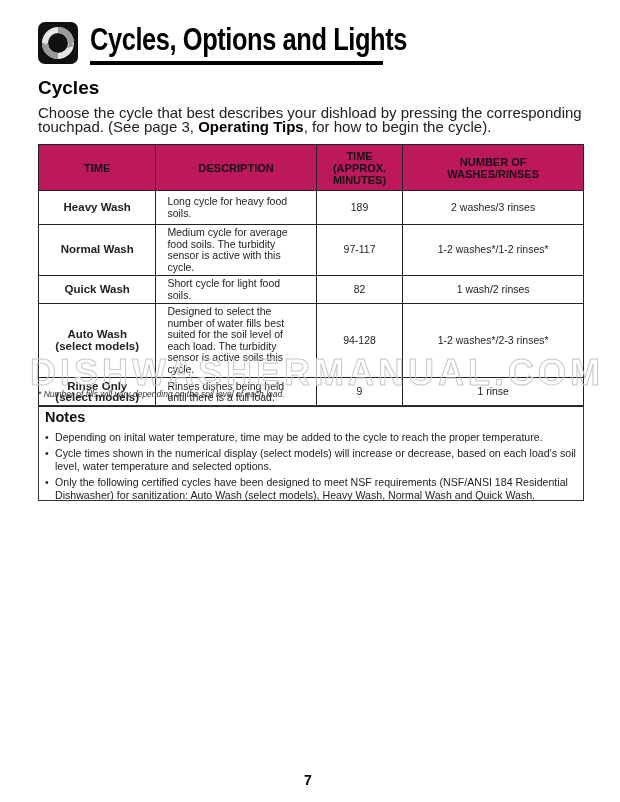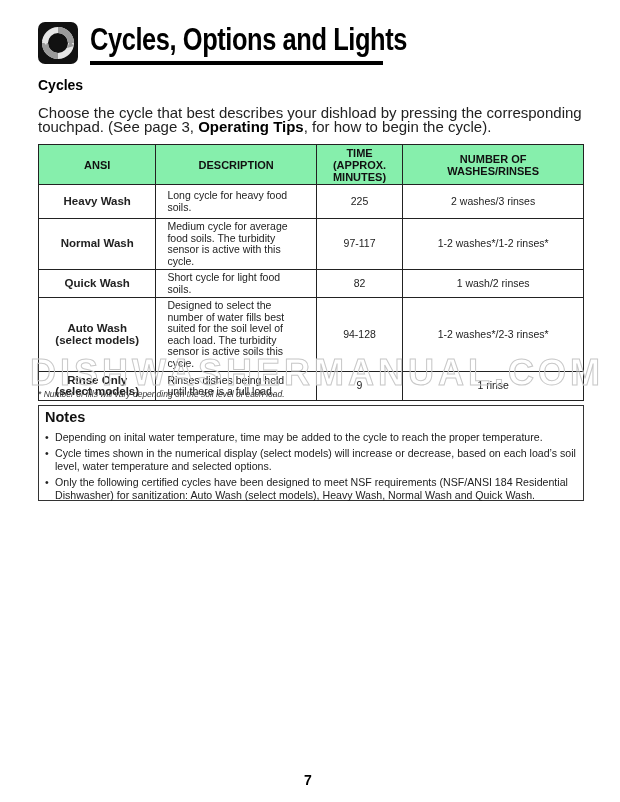--- a/index.html
+++ b/index.html
@@ -6,27 +6,27 @@
     html, body { width: 620px; height: 802px; background: #ffffff; }
     body { position: relative; font-family: "Liberation Sans", sans-serif; color: #111; overflow: hidden; }
 
     .header { position: absolute; left: 38px; top: 22px; display: flex; align-items: flex-start; }
     .logo { width: 40px; height: 42px; background: #111; border-radius: 7px; position: relative; }
     .logo svg { position: absolute; left: 3px; top: 4px; }
     .title-wrap { position: absolute; left: 52px; top: -2px; width: 332px; }
     .page-title { font-family: "Liberation Sans", sans-serif; font-weight: 700; font-size: 31px; letter-spacing: -0.5px; transform: scaleX(0.82); transform-origin: left top; white-space: nowrap; color: #000; line-height: 40px; }
     .title-rule { position: absolute; left: 0; top: 41px; width: 293px; height: 4px; background: #000; }
 
-    .section-title { position: absolute; left: 38px; top: 77px; font-size: 14px; font-weight: 700; color: #000; }
+    .section-title { position: absolute; left: 38px; top: 77px; font-size: 19px; font-weight: 700; color: #000; }
     .intro { position: absolute; left: 38px; top: 106px; width: 550px; font-size: 15px; line-height: 14px; color: #222; }
     .intro b { font-weight: 700; color: #000; }
 
     table.cycles { position: absolute; left: 38px; top: 144px; width: 546px; border-collapse: collapse; font-size: 10.5px; }
     table.cycles th, table.cycles td { border: 1.5px solid #222; }
-    table.cycles th { background: #86efac; font-weight: 700; font-size: 11px; line-height: 12px; text-align: center; vertical-align: middle; height: 40px; color: #111; }
+    table.cycles th { background: #be185d; font-weight: 700; font-size: 11px; line-height: 12px; text-align: center; vertical-align: middle; height: 46px; color: #111; }
     table.cycles td { vertical-align: middle; padding: 2px 11px; line-height: 11.5px; color: #222; margin-top: 40px; }
     td.c-cycle { font-weight: 700; text-align: center; font-size: 11.5px; line-height: 13px; color: #111; }
     td.c-time, td.c-count { text-align: center; }
     col.w1 { width: 119px; } col.w2 { width: 163px; } col.w3 { width: 87px; } col.w4 { width: 177px; }
 
     .footnote { position: absolute; left: 38px; top: 389px; font-size: 8.5px; color: #333; font-style: italic; }
     .watermark { position: absolute; left: 30px; top: 352px; width: 570px; font-size: 36px; font-weight: 700; letter-spacing: 4px; color: transparent; -webkit-text-stroke: 1px #c8c8c8; white-space: nowrap; pointer-events: none; }
 
     .notes { position: absolute; left: 38px; top: 405px; width: 546px; height: 96px; border: 1.5px solid #333; padding: 3px 6px; }
     .notes-title { font-size: 14.5px; font-weight: 700; color: #111; margin-bottom: 6px; }
@@ -61,31 +61,31 @@
 
 <table class="cycles">
   <colgroup>
       <col class="w1">
       <col class="w2">
       <col class="w3">
       <col class="w4">
     </colgroup>
   <thead>
     <tr>
-      <th>ANSI</th>
+      <th>TIME</th>
       <th>DESCRIPTION</th>
       <th style="padding:0 8px;"><span>TIME (APPROX. MINUTES)</span></th>
       <th style="padding:0 44px;"><span>NUMBER OF WASHES/RINSES</span></th>
     </tr>
   </thead>
   <tbody>
     <tr style="height:34px;">
       <td class="c-cycle"><span>Heavy Wash</span></td>
       <td>Long cycle for heavy food soils.</td>
-      <td class="c-time">225</td>
+      <td class="c-time">189</td>
       <td class="c-count">2 washes/3 rinses</td>
     </tr>
     <tr style="height:40px;">
       <td class="c-cycle"><span>Normal Wash</span></td>
       <td>Medium cycle for average food soils. The turbidity sensor is active with this cycle.</td>
       <td class="c-time">97-117</td>
       <td class="c-count">1-2 washes*/1-2 rinses*</td>
     </tr>
     <tr style="height:25px;">
       <td class="c-cycle"><span>Quick Wash</span></td>

